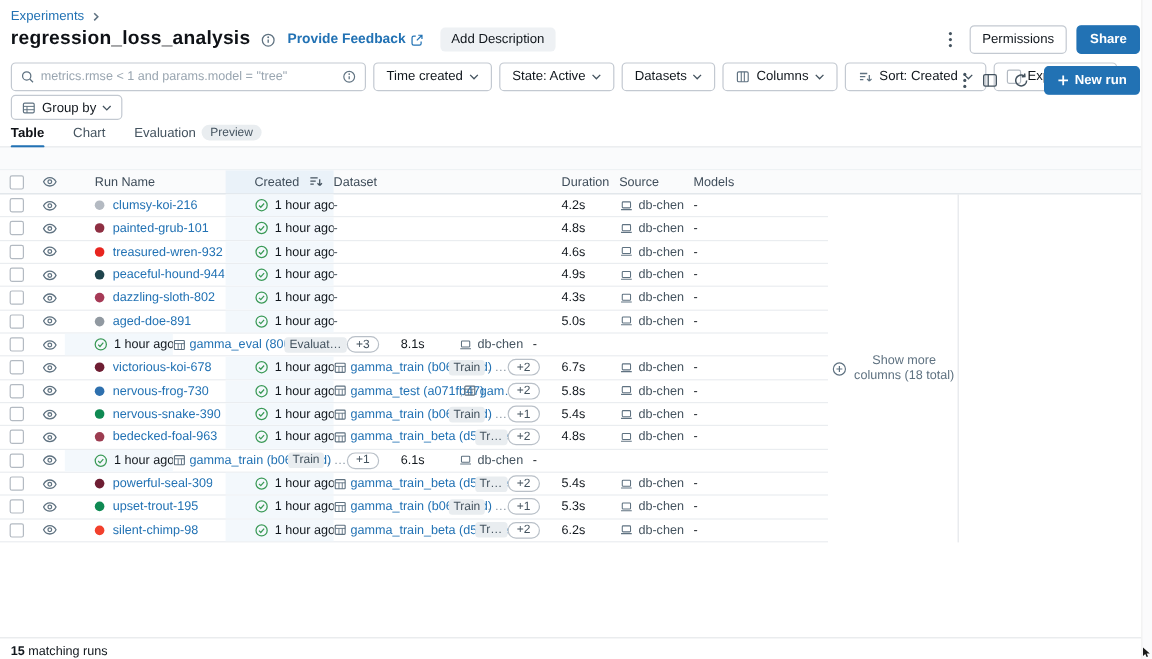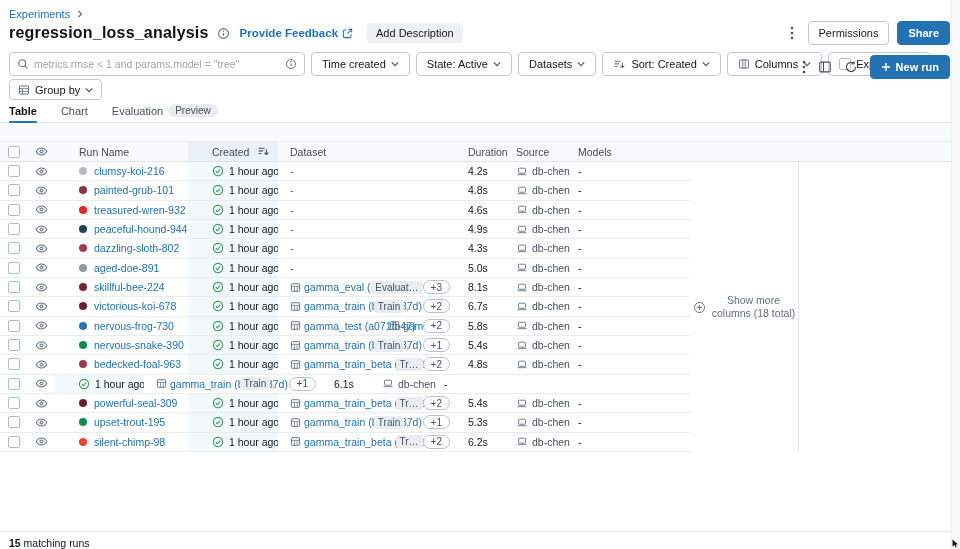--- a/index.html
+++ b/index.html
@@ -52,21 +52,21 @@
 
   
   .tbl { position:absolute; left:0; top:123px; width:951px; }
   .tbl-strip { height:19px; background:#fafbfc; border-bottom:1px solid #eceff2; }
   .thead { height:20px; background:#fafbfc; border-bottom:1px solid #dde2e7; display:flex; align-items:stretch; font-size:10.5px; color:#3f4d5a; }
   .th { display:flex; align-items:center; }
   .c-check { width:28px; justify-content:center; flex:none; }
   .c-eye   { width:26px; justify-content:center; flex:none; }
   .c-name  { width:134px; padding-left:25px; flex:none; }
   .c-created { width:90px; padding-left:24px; flex:none; }
-  .c-dataset { width:182px; padding-left:12px; flex:none; }
+  .c-dataset { width:182px; padding-left:0; flex:none; }
   .c-dur   { width:48px; padding-left:8px; flex:none; }
   .c-src   { width:62px; padding-left:8px; flex:none; }
   .c-models{ width:120px; padding-left:8px; flex:none; }
   .thead .c-created { background:#eaf2f9; }
   .thead .sort-ic { margin-left:auto; margin-right:8px; color:#44535f; }
 
   .rows { width:690px; }
   .tr { display:flex; align-items:stretch; height:19.33px; border-bottom:1px solid #eaedf0; font-size:10.5px; }
   .td { display:flex; align-items:center; overflow:hidden; white-space:nowrap; }
   .tr .c-created { background:#f3f8fc; gap:5px; color:#11171d; }
@@ -180,41 +180,41 @@
     <span>Datasets</span>
     <span class="chev">
         <svg width="8" height="6" viewBox="0 0 10 6">
           <path d="M1 1l4 4 4-4" fill="none" stroke="currentColor" stroke-width="1.4"></path>
         </svg>
       </span>
   </button>
 
   <button class="btn">
     <span class="muted-ic">
+      <svg width="12" height="12" viewBox="0 0 16 16">
+          <rect x="2" y="2.5" width="12" height="11" rx="1.5" fill="none" stroke="currentColor" stroke-width="1.3"></rect>
+          <path d="M6.3 2.5v11M9.7 2.5v11" stroke="currentColor" stroke-width="1.2"></path>
+        </svg>
+    </span>
+    <span>Columns</span>
+    <span class="chev">
+        <svg width="8" height="6" viewBox="0 0 10 6">
+          <path d="M1 1l4 4 4-4" fill="none" stroke="currentColor" stroke-width="1.4"></path>
+        </svg>
+      </span>
+  </button>
+
+  <button class="btn">
+    <span class="muted-ic">
       <svg width="13" height="13" viewBox="0 0 16 16">
           <path d="M2 4h7.5M2 7.2h5.5M2 10.4h3.5" stroke="currentColor" stroke-width="1.3" fill="none"></path>
           <path d="M11.6 5.5v6.3m0 0l-2.3-2.3m2.3 2.3l2.3-2.3" stroke="currentColor" stroke-width="1.3" fill="none"></path>
         </svg>
     </span>
     <span>Sort: Created</span>
-    <span class="chev">
-        <svg width="8" height="6" viewBox="0 0 10 6">
-          <path d="M1 1l4 4 4-4" fill="none" stroke="currentColor" stroke-width="1.4"></path>
-        </svg>
-      </span>
-  </button>
-
-  <button class="btn">
-    <span class="muted-ic">
-      <svg width="12" height="12" viewBox="0 0 16 16">
-          <rect x="2" y="2.5" width="12" height="11" rx="1.5" fill="none" stroke="currentColor" stroke-width="1.3"></rect>
-          <path d="M6.3 2.5v11M9.7 2.5v11" stroke="currentColor" stroke-width="1.2"></path>
-        </svg>
-    </span>
-    <span>Columns</span>
     <span class="chev">
         <svg width="8" height="6" viewBox="0 0 10 6">
           <path d="M1 1l4 4 4-4" fill="none" stroke="currentColor" stroke-width="1.4"></path>
         </svg>
       </span>
   </button>
 
   <button class="btn">
     <span class="cb"></span>
     <span>Expand rows</span>
@@ -557,24 +557,20 @@
           <span class="cb"></span>
         </div>
         <div class="td c-eye">
           <span class="eye">
             <svg width="13" height="13" viewBox="0 0 16 16">
               <path d="M8 3.7c-3.1 0-5.4 2.3-6.4 4.3 1 2 3.3 4.3 6.4 4.3s5.4-2.3 6.4-4.3c-1-2-3.3-4.3-6.4-4.3z" fill="none" stroke="currentColor" stroke-width="1.3"></path>
               <circle cx="8" cy="8" r="1.9" fill="none" stroke="currentColor" stroke-width="1.3"></circle>
             </svg>
           </span>
         </div>
-        <div class="td c-name">
-          <span class="dot" style="background:#7d2134"></span>
-          <a href="#" class="run-link">skillful-bee-224</a>
-        </div>
         <div class="td c-created">
           <span>
             <svg width="12" height="12" viewBox="0 0 16 16">
               <circle cx="8" cy="8" r="6.2" fill="none" stroke="#3b9a57" stroke-width="1.4"></circle>
               <path d="M5.1 8.3l2 2 3.7-4.2" fill="none" stroke="#3b9a57" stroke-width="1.4"></path>
             </svg>
           </span>
           <span>1 hour ago</span>
         </div>
         <div class="td c-dataset">

